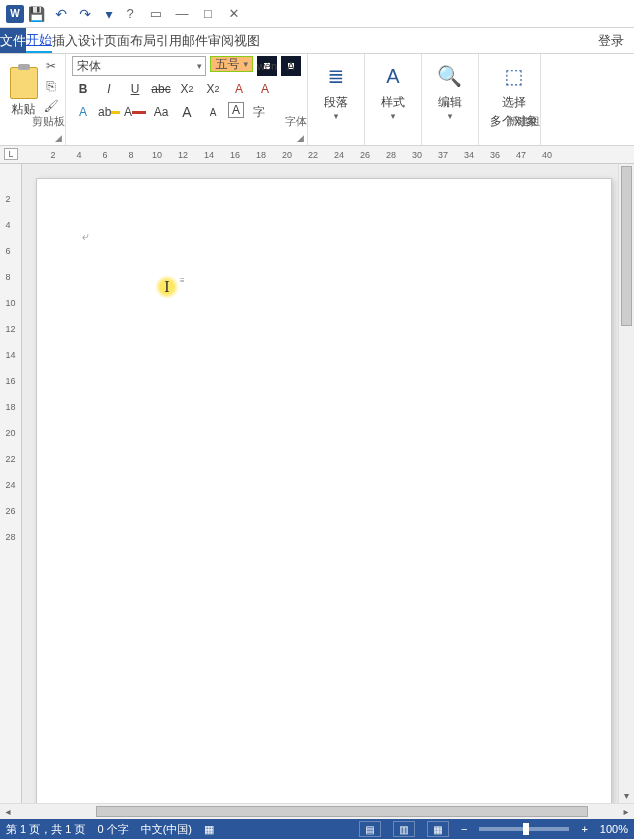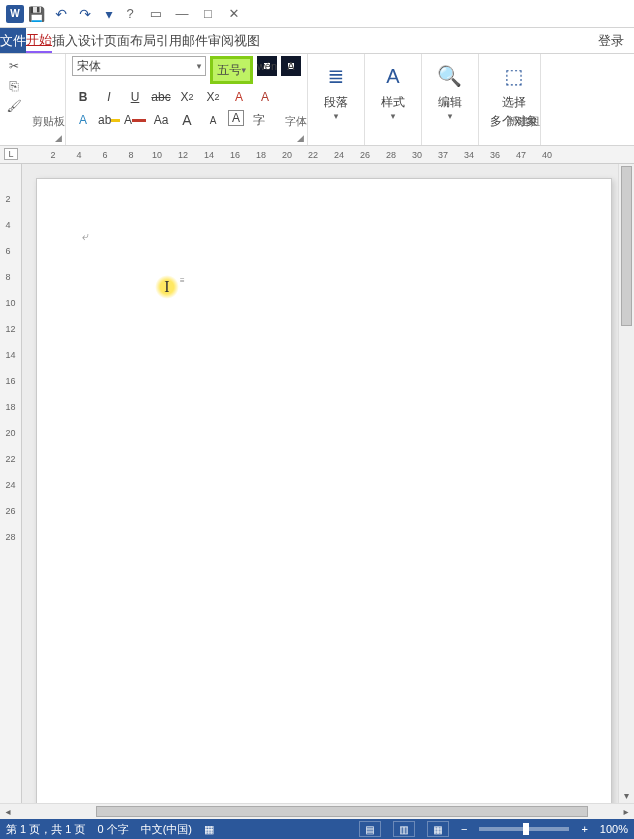--- a/index.html
+++ b/index.html
@@ -11,42 +11,42 @@
 .qat { display: flex; align-items: center; gap: 6px; }
 .qat .icon { width: 18px; height: 18px; display: flex; align-items: center; justify-content: center; color: #2b579a; font-size: 14px; }
 .title-text { flex: 1; text-align: center; color: #666; font-size: 13px; }
 .win-controls { display: flex; gap: 2px; margin-right: 4px; }
 .win-controls .icon { width: 24px; height: 20px; display: flex; align-items: center; justify-content: center; color: #666; font-size: 13px; }
 
 
 .tabs { height: 26px; background: #fff; display: flex; align-items: stretch; border-bottom: 1px solid #d4d4d4; }
 .tab { padding: 0 0; display: flex; align-items: center; font-size: 13px; color: #444; cursor: pointer; }
 .tab.file { background: #2b579a; color: #fff; }
-.tab.active { color: #b91c1c; border-bottom: 2px solid #8b5cf6; text-decoration: underline; }
+.tab.active { color: #1d4ed8; border-bottom: 2px solid #0ea5e9; text-decoration: underline; }
 .login { margin-left: auto; padding: 0 10px; display: flex; align-items: center; font-size: 13px; color: #444; }
 
 
 .ribbon { height: 92px; background: #fff; border-bottom: 1px solid #d4d4d4; display: flex; }
 .group { border-right: 1px solid #e0e0e0; padding: 2px 6px; display: flex; flex-direction: column; position: relative; }
 .group-label { position: absolute; bottom: 16px; left: 0; right: 0; text-align: right; font-size: 11px; color: #666; }
 .group-launcher { position: absolute; bottom: 2px; right: 3px; font-size: 9px; color: #888; }
 
 
 .clip-main { display: flex; gap: 2px; height: 72px; }
 .paste-btn { width: 36px; display: flex; flex-direction: column; align-items: center; justify-content: center; gap: 2px; }
 .paste-icon { width: 28px; height: 32px; background: #f8d775; border: 1px solid #c9a227; border-radius: 2px; position: relative; }
 .paste-icon::before { content:""; position:absolute; top:-4px; left:7px; width:12px; height:6px; background:#aaa; border-radius:2px; }
 .clip-side { display: flex; flex-direction: column; gap: 4px; padding-top: 2px; }
 .small-icon { width: 16px; height: 16px; display: flex; align-items: center; justify-content: center; font-size: 12px; color: #555; }
 
 
 .font-group { width: 242px; }
 .font-row { display: flex; gap: 4px; align-items: flex-start; margin-bottom: 3px; }
 .font-name { width: 140px; height: 20px; border: 1px solid #ababab; background: #fff; display: flex; align-items: center; padding: 0 4px; font-size: 12px; position:relative; }
-.font-size { width: 44px; height: 28px; border: 3px solid #84cc16; background: #bef264; display: flex; align-items: center; padding: 0 4px; font-size: 12px; }
+.font-size { width: 44px; height: 16px; border: 1px solid #84cc16; background: #fdba74; display: flex; align-items: center; padding: 0 4px; font-size: 12px; }
 .dd-arrow { margin-left: auto; font-size: 9px; color: #666; }
 .btn-sq { width: 20px; height: 20px; border: 7px solid #0f172a; display: flex; align-items: center; justify-content: center; font-size: 11px; }
 .fmt-btn { width: 22px; height: 20px; display: flex; align-items: center; justify-content: center; font-size: 12px; }
 .fmt-btn.bold { font-weight: bold; }
 .fmt-btn.italic { font-style: italic; }
 .fmt-btn.under { text-decoration: underline; }
 .fmt-btn.strike { text-decoration: line-through; }
 .sub { font-size: 9px; vertical-align: sub; }
 .sup { font-size: 9px; vertical-align: super; }
 .color-bar { width: 18px; height: 3px; display: block; }
@@ -122,20 +122,24 @@
   <div class="tab">邮件</div>
   <div class="tab">审阅</div>
   <div class="tab">视图</div>
   <div class="login">登录</div>
 </div>
 
 <div class="ribbon">
 
   <div class="group" style="width:66px">
     <div class="clip-main">
+      <div class="paste-btn">
+        <div class="paste-icon"></div>
+        <span>粘贴</span>
+      </div>
       <div class="clip-side">
         <div class="small-icon">✂</div>
         <div class="small-icon">⎘</div>
         <div class="small-icon">🖌</div>
       </div>
     </div>
     <div class="group-label">剪贴板</div>
     <div class="group-launcher">◢</div>
   </div>
 

